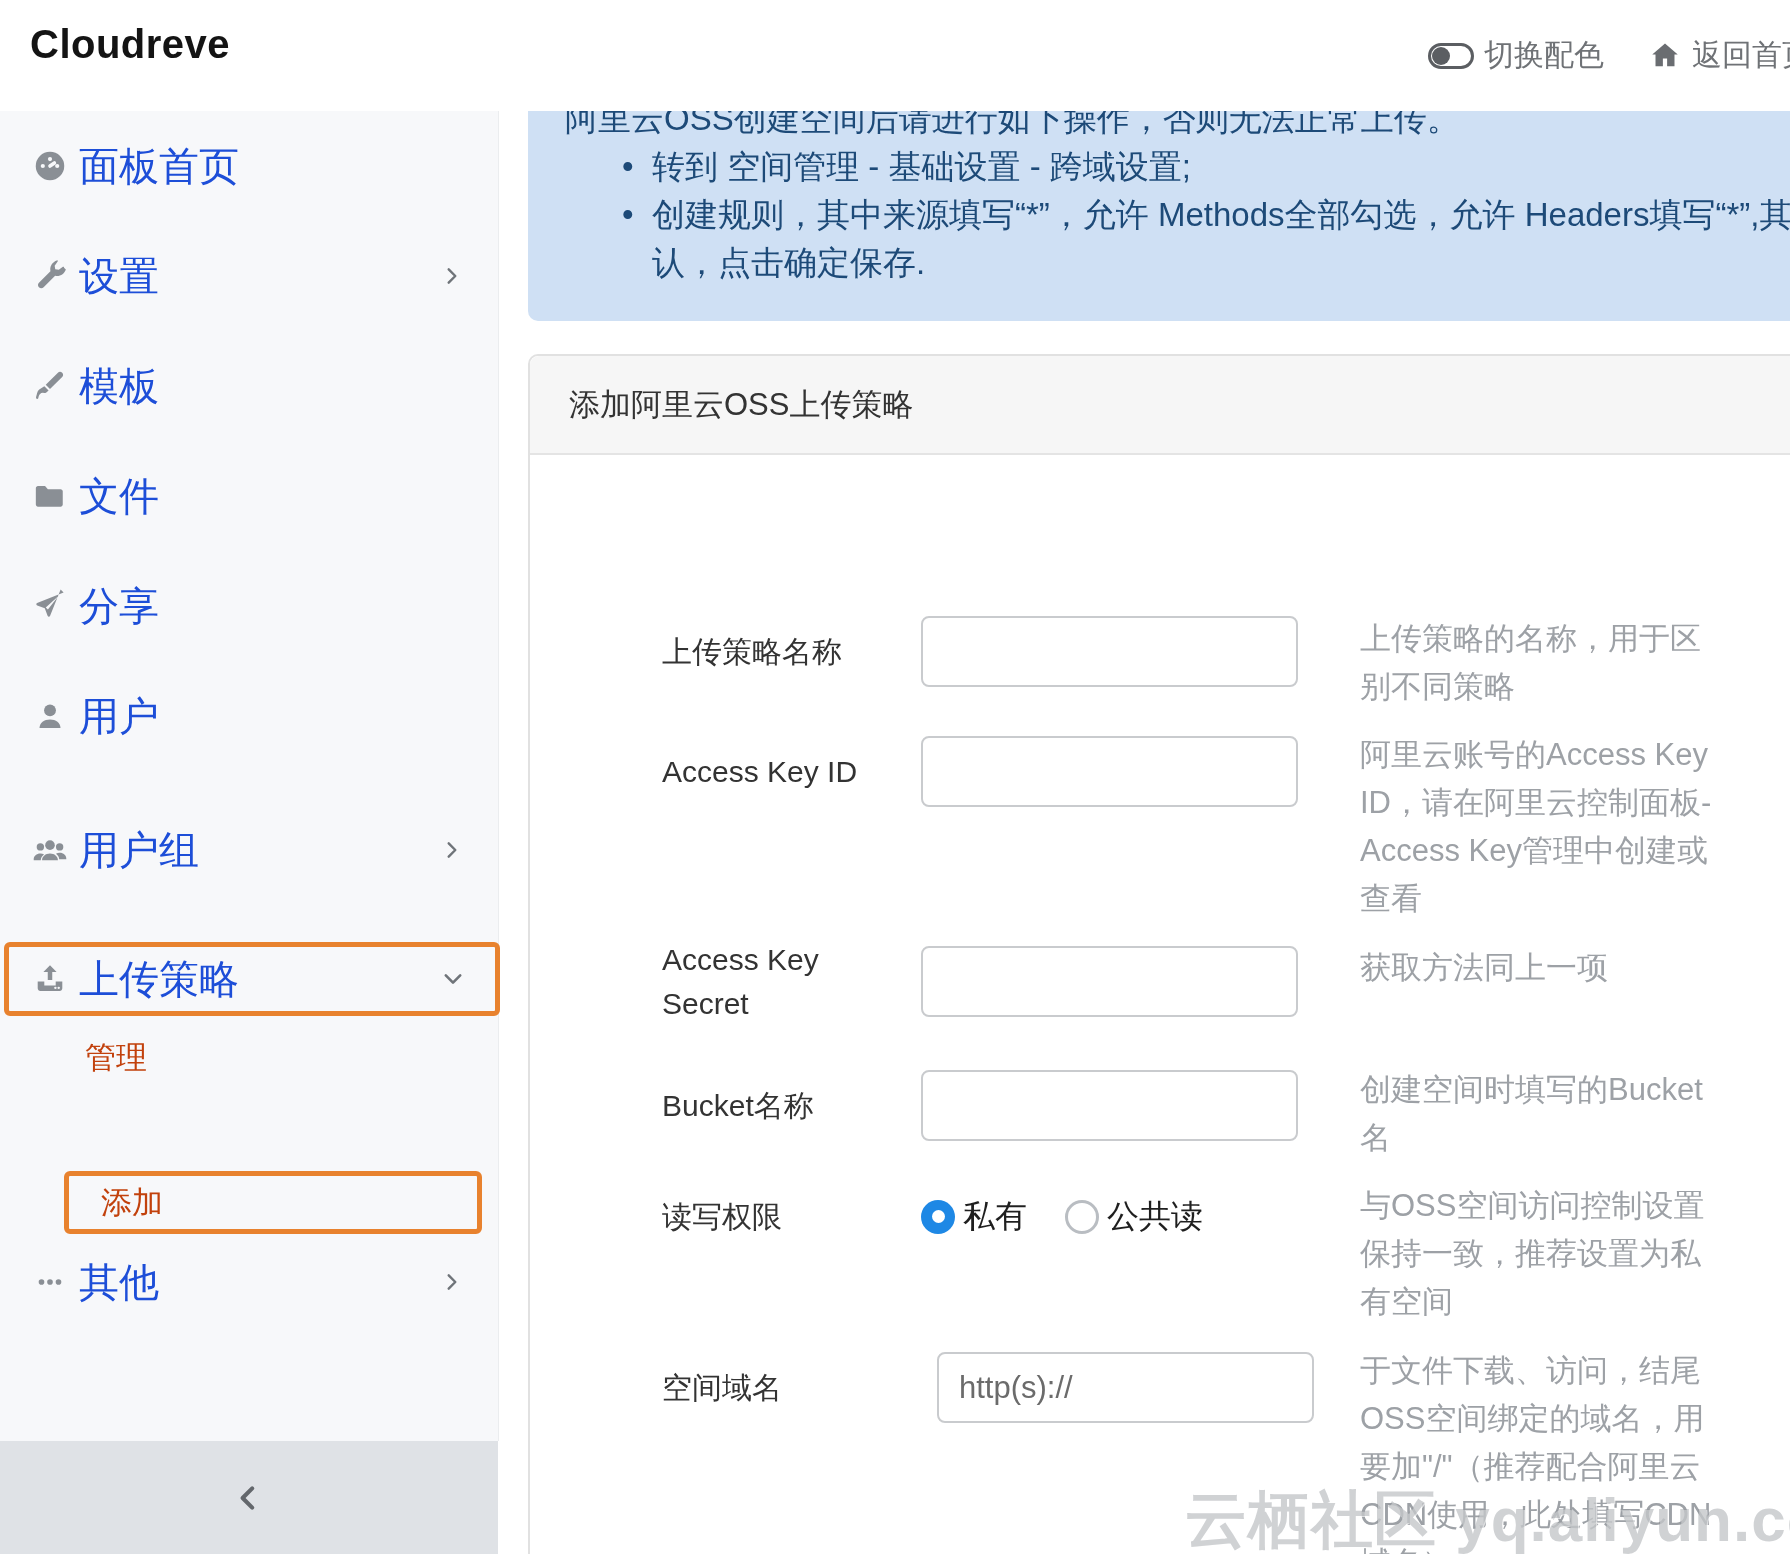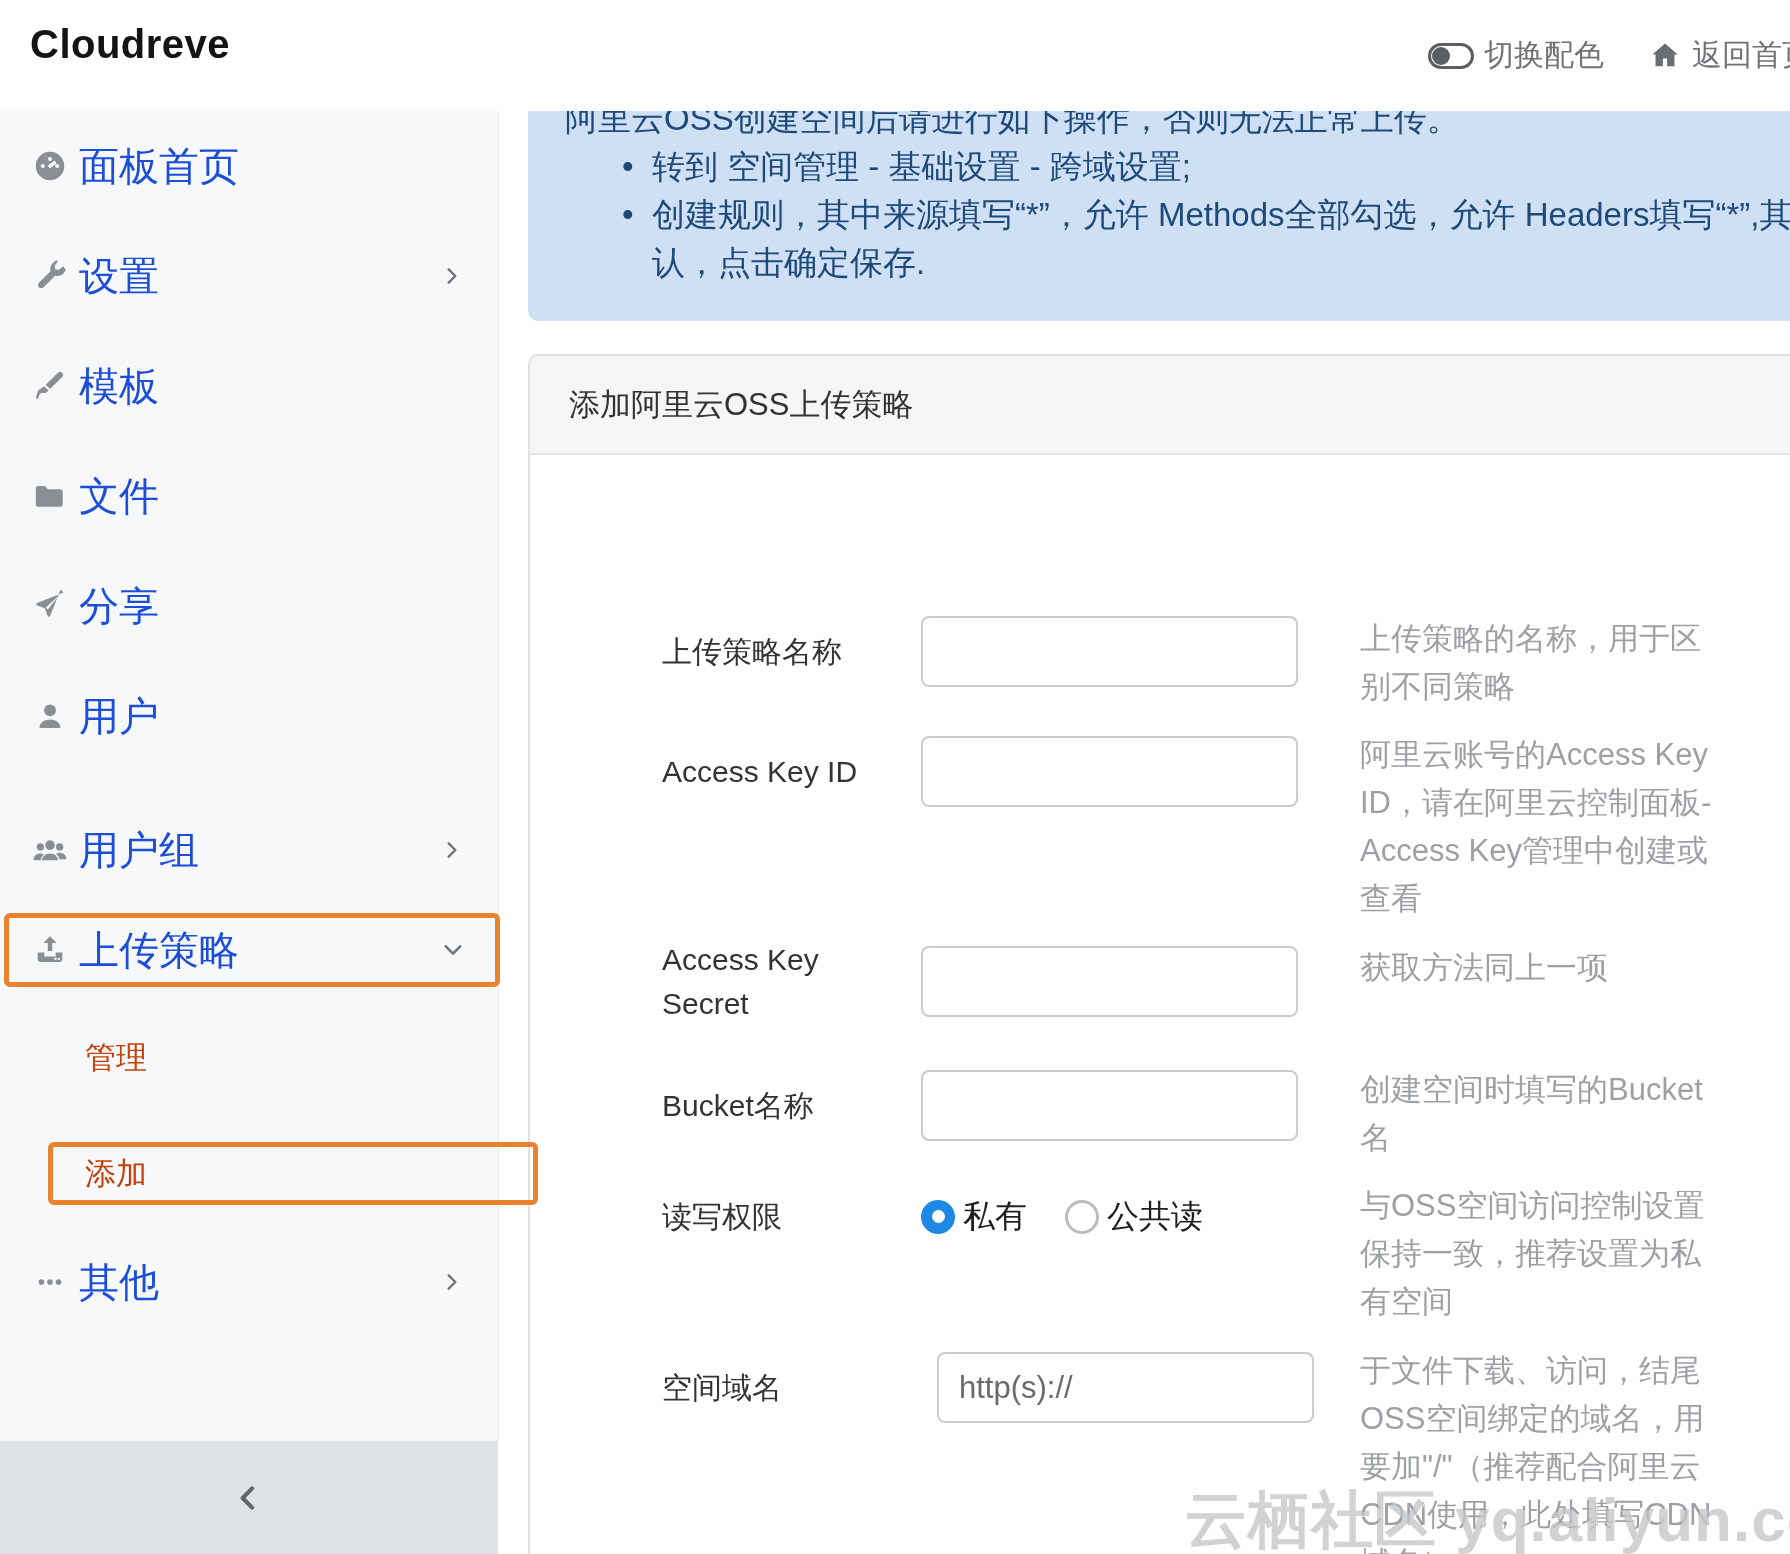--- a/index.html
+++ b/index.html
@@ -16,23 +16,23 @@
   .header-action + .header-action{margin-left:44px;}
   .header-action .ico{margin-right:10px;display:flex;align-items:center;}
   .toggle-pill{width:46px;height:26px;border:3px solid #5b5e62;border-radius:14px;position:relative;box-sizing:border-box;}
   .toggle-pill::after{content:"";position:absolute;left:1px;top:1px;width:18px;height:18px;border-radius:50%;background:#5b5e62;}
   
   .sidebar{position:absolute;left:0;top:111px;width:498px;height:1330px;background:#f7f8fa;border-right:1px solid #ebedef;z-index:20;}
   .side-item{position:absolute;left:0;width:497px;height:70px;display:flex;align-items:center;padding-left:31px;box-sizing:border-box;cursor:pointer;}
   .side-item .s-ico{width:38px;display:flex;justify-content:center;margin-right:10px;}
   .side-label{font-size:40px;color:#1d4ed8;}
   .side-chevron{position:absolute;left:441px;top:50%;transform:translateY(-50%);display:flex;}
-  .hl-box{position:absolute;border:5px solid #e8822e;border-radius:6px;box-sizing:border-box;display:flex;align-items:center;background:transparent;cursor:pointer;}
+  .hl-box{position:absolute;border:5px solid #e8822e;border-radius:6px;box-sizing:border-box;display:flex;align-items:center;background:transparent;cursor:pointer;margin-top:29px;}
   .hl-upload{left:4px;top:802px;width:496px;height:74px;padding-left:22px;}
-  .hl-add{left:48px;top:1031px;width:490px;height:63px;padding-left:32px;text-align:right;}
+  .hl-add{left:64px;top:1031px;width:418px;height:63px;padding-left:32px;text-align:right;}
   .sub-label{font-size:31px;color:#c2410c;}
   .side-sub{position:absolute;left:0;width:497px;height:70px;display:flex;align-items:center;padding-left:85px;box-sizing:border-box;cursor:pointer;}
   .side-footer{position:absolute;left:0;top:1441px;width:498px;height:113px;background:#dfe2e6;z-index:21;display:flex;align-items:center;justify-content:center;cursor:pointer;}
   
   .notice{
     position:absolute;left:528px;top:75px;width:1290px;height:246px;background:#cfe0f4;
     border-radius:10px;z-index:5;box-sizing:border-box;padding:20px 0 0 37px;color:#1d4a78;
   }
   .notice .n-line{font-size:33px;line-height:48px;font-weight:500;white-space:nowrap;}
   .notice .n-bullet{display:flex;}

